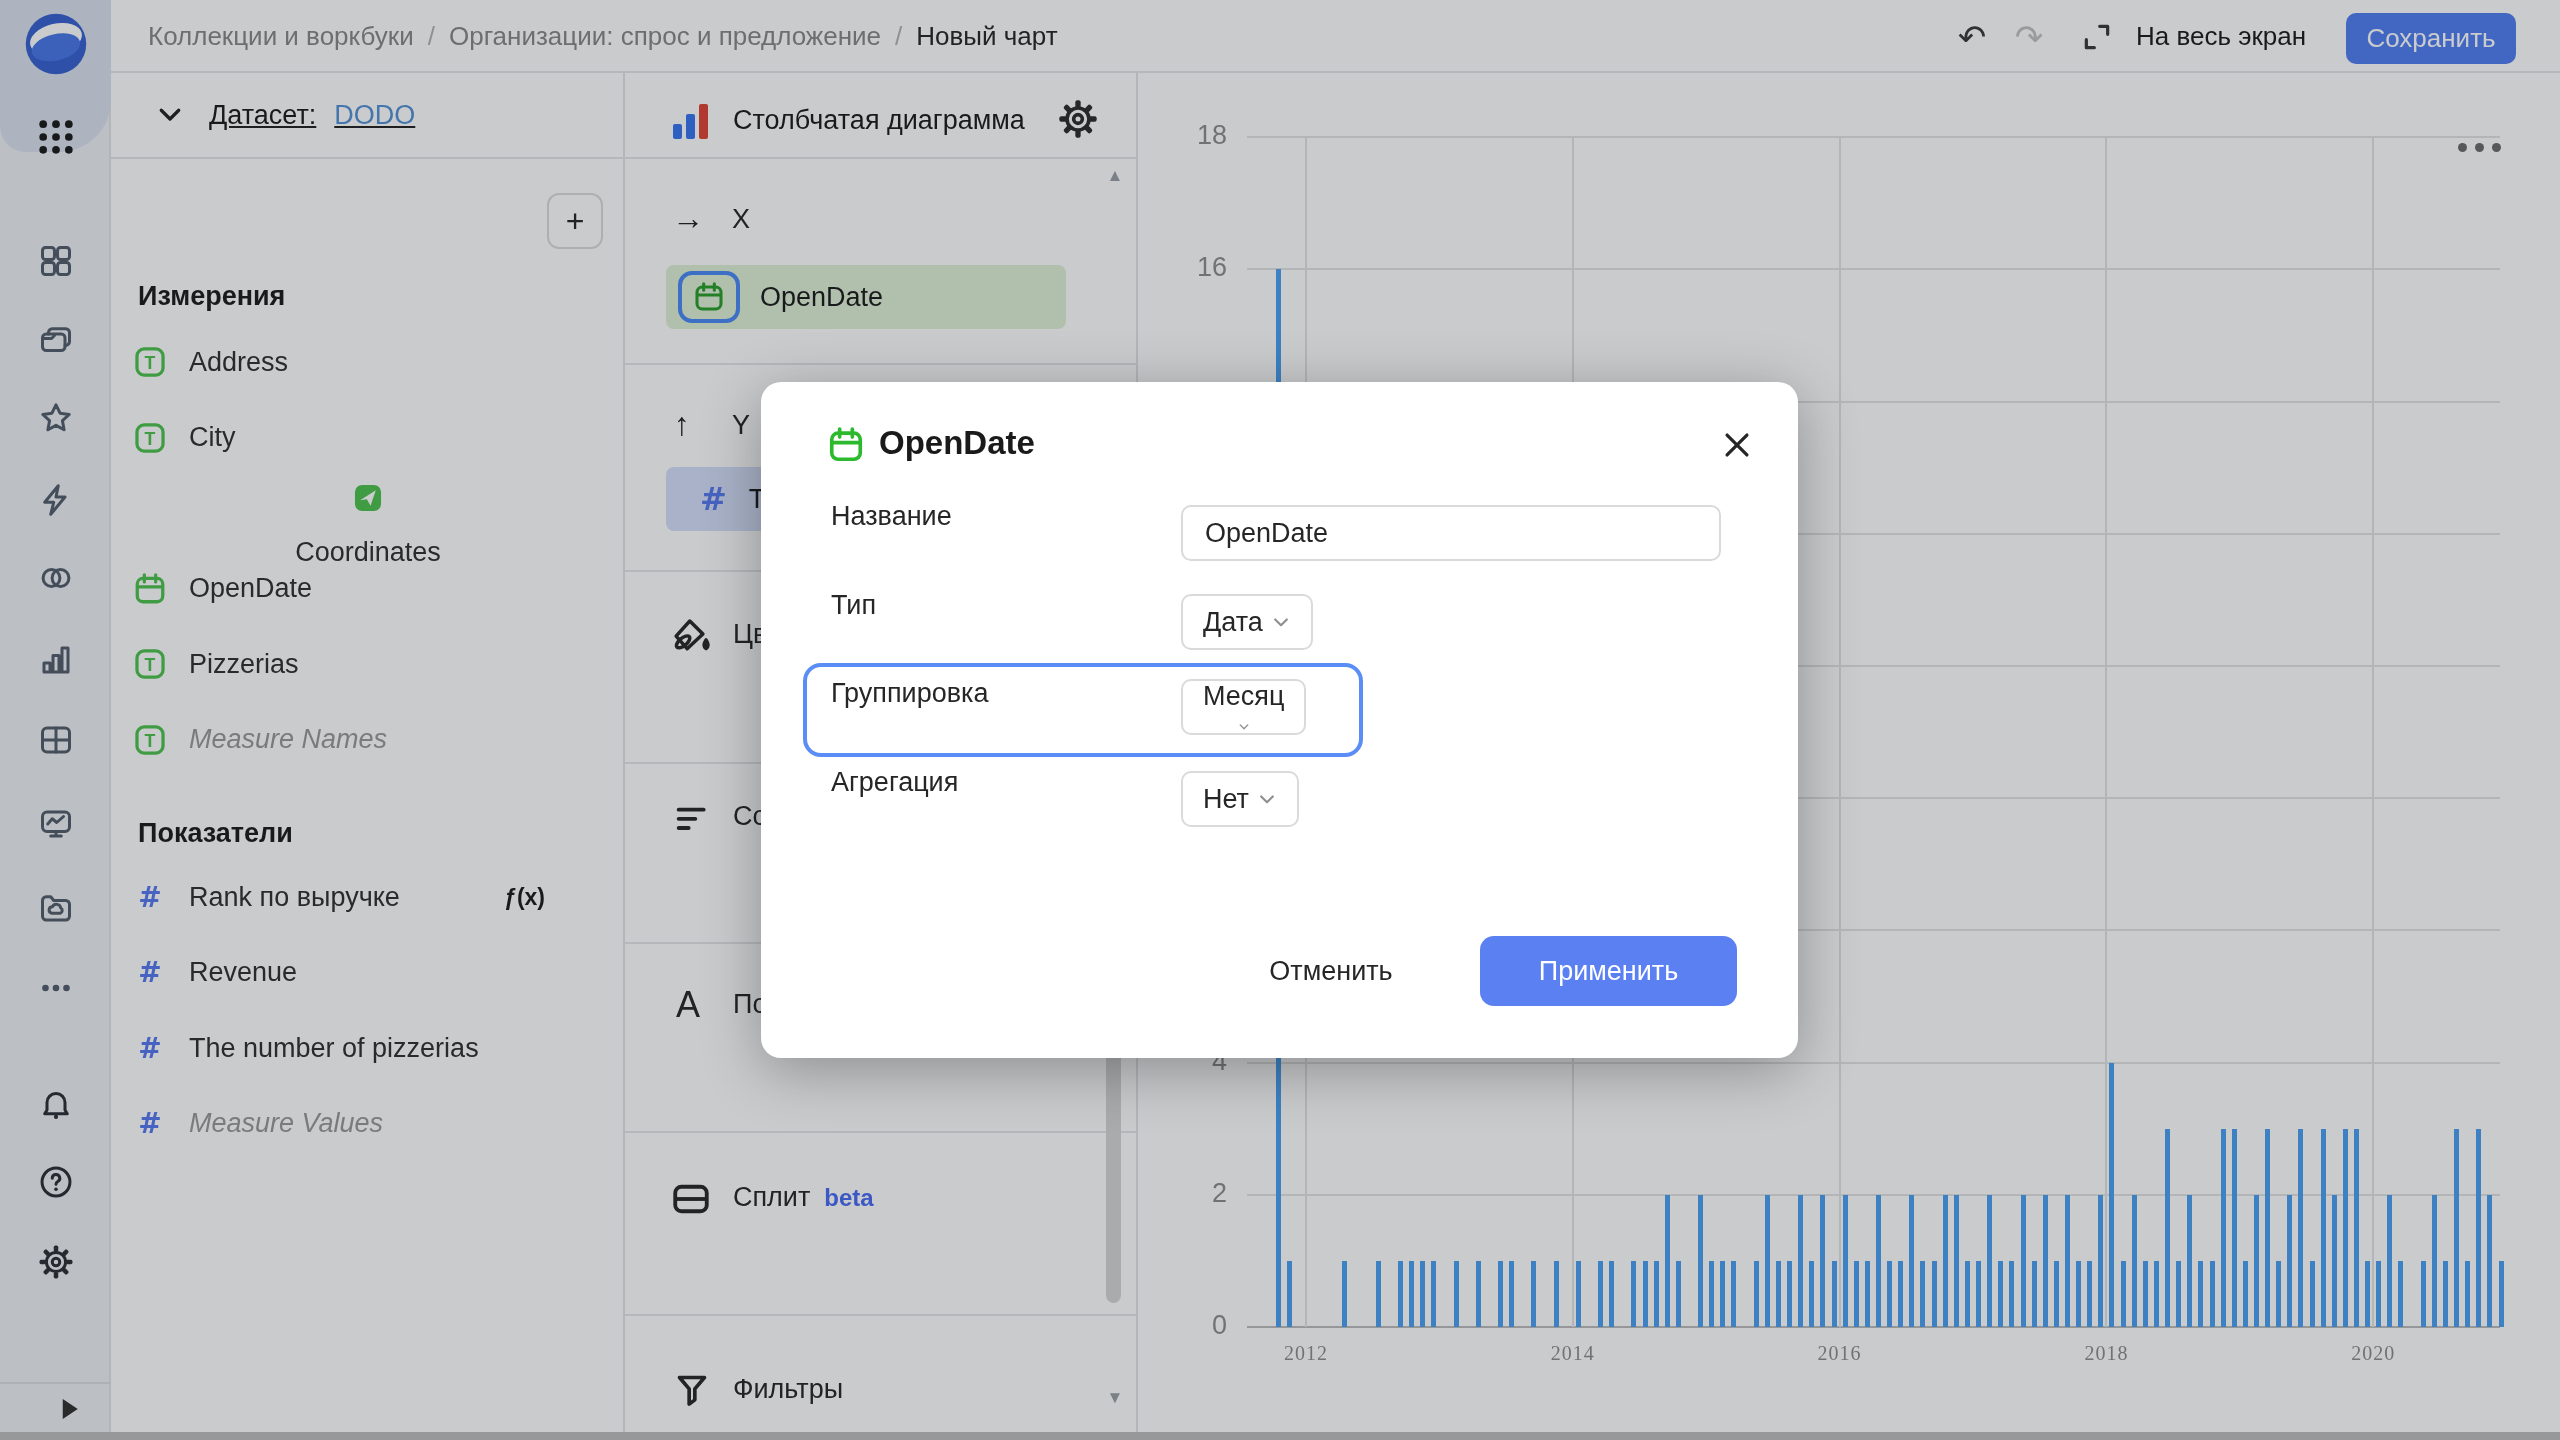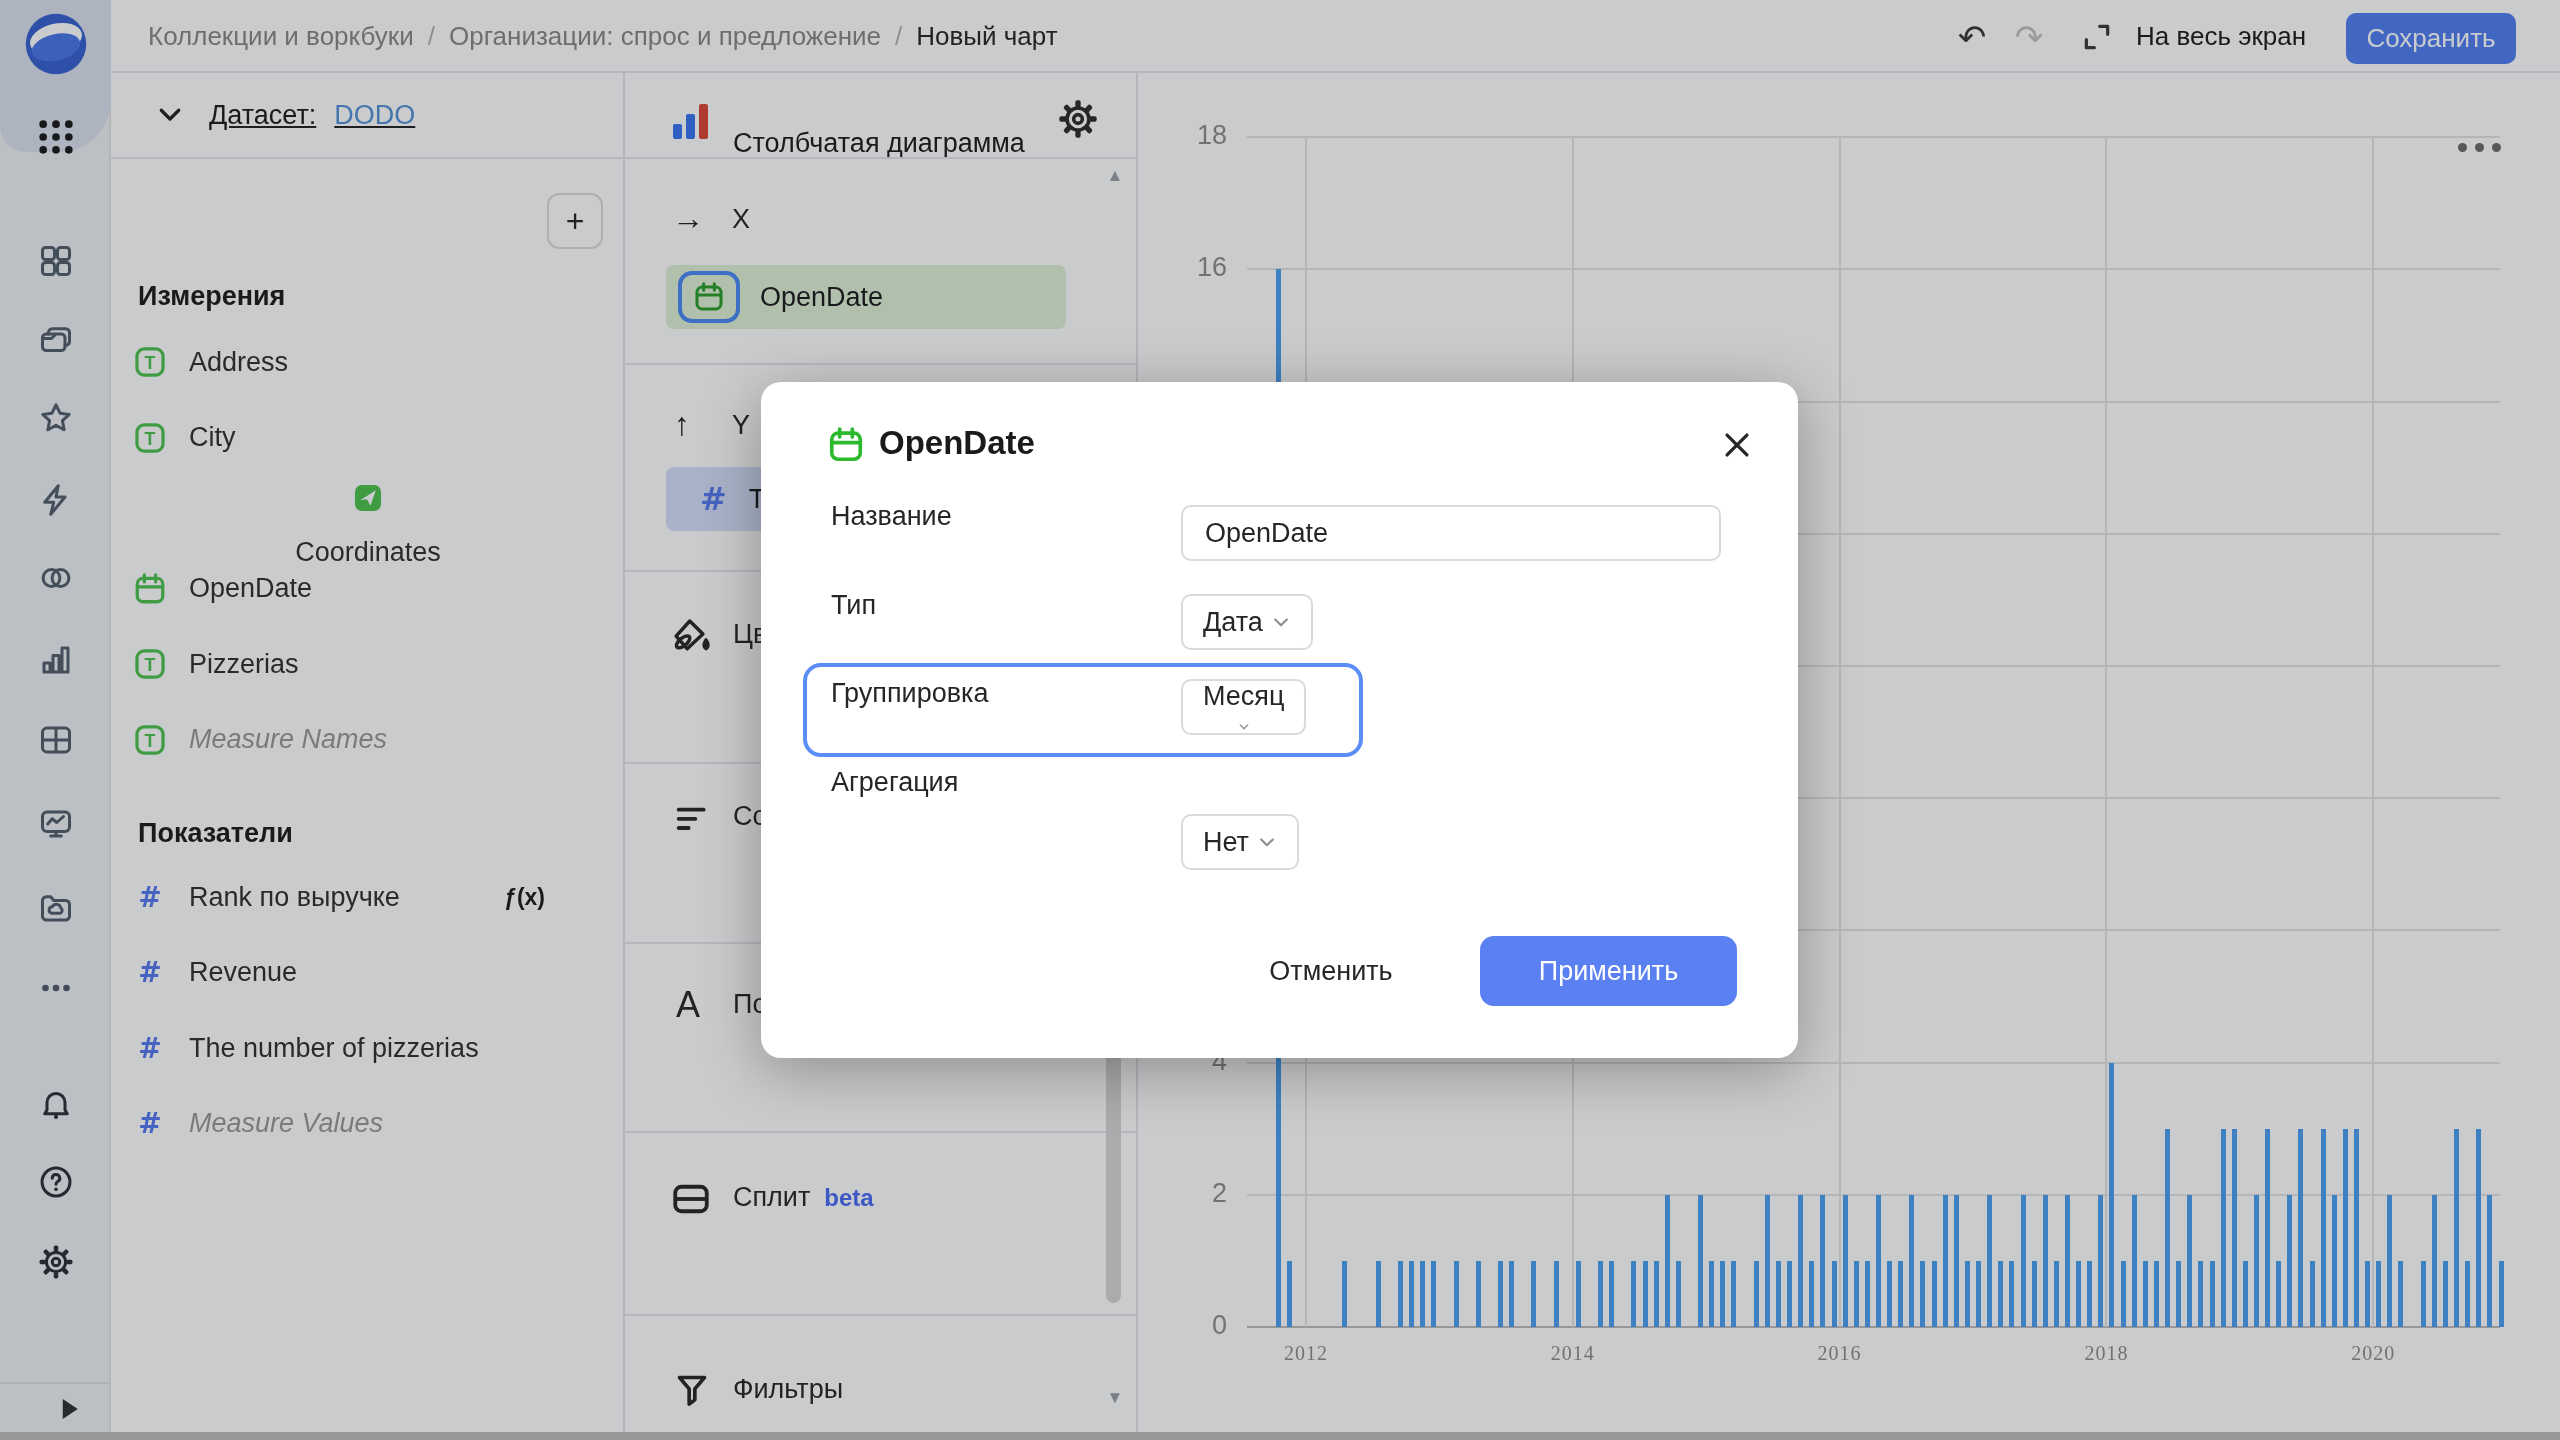--- a/index.html
+++ b/index.html
@@ -32,21 +32,21 @@
     box-sizing:border-box;display:flex;align-items:center;justify-content:center;font-size:32px;color:#2b2b2b;background:#fff;}
   .sec-title{position:absolute;left:138px;font-size:27px;font-weight:bold;color:#1f1f1f;}
   .field-row{position:absolute;left:133px;width:470px;height:64px;display:flex;align-items:center;gap:22px;}
   .field-row .fi{width:34px;height:34px;flex:0 0 34px;display:flex;align-items:center;justify-content:center;}
   .field-row .fl{font-size:27px;color:#333;white-space:nowrap;}
   .field-row .fl.system{color:#9a9a9a;font-style:italic;}
   .field-row .fx{margin-left:auto;margin-right:58px;font-size:23px;font-weight:bold;color:#1f1f1f;}
   .hash{font-size:28px;font-weight:bold;color:#587bf0;font-family:"DejaVu Sans",sans-serif;}
   
   .cfg-panel{left:625px;top:73px;width:513px;height:1367px;border-right:2px solid #e2e3e6;box-sizing:border-box;background:#fff;}
-  .cfg-title{position:absolute;left:733px;top:100px;height:40px;display:flex;align-items:center;font-size:27px;color:#1f1f1f;margin-top:23px;}
+  .cfg-title{position:absolute;left:733px;top:100px;height:40px;display:flex;align-items:center;font-size:27px;color:#1f1f1f;}
   .cfg-row-label{font-size:27px;color:#2b2b2b;white-space:nowrap;}
   .chip{position:absolute;border-radius:8px;display:flex;align-items:center;}
   .chip-x{left:666px;top:265px;width:400px;height:64px;background:#e0f0d7;}
   .chip-y{left:666px;top:467px;width:400px;height:64px;background:#d6e0f9;}
   .chip-iconbox{width:62px;height:52px;margin-left:12px;border:4px solid #4d8bf5;border-radius:14px;
     box-sizing:border-box;display:flex;align-items:center;justify-content:center;}
   .beta{color:#4c6ef5;font-weight:bold;font-size:24px;margin-left:14px;}
   .sb-track{position:absolute;left:1106px;top:425px;width:15px;height:878px;background:#d7d7d7;border-radius:8px;}
   .sb-arrow{position:absolute;left:1104px;width:22px;height:16px;color:#9aa0a8;font-size:17px;line-height:16px;text-align:center;}
   
@@ -589,21 +589,21 @@
     <div class="focus-ring"></div>
     <div class="m-label" style="top:296px;">Группировка</div>
     <div class="m-select" style="top:297px;flex-direction:column;">
       <span>Месяц</span>
       <svg viewBox="0 0 24 24" fill="none" stroke="currentColor" stroke-width="2.6" stroke-linecap="round" stroke-linejoin="round">
           <path d="M5 9l7 7 7-7"></path>
         </svg>
     </div>
 
     <div class="m-label" style="top:385px;">Агрегация</div>
-    <div class="m-select" style="top:389px;margin-top:43px;">
+    <div class="m-select" style="top:389px;">
       <span>Нет</span>
       <svg viewBox="0 0 24 24" fill="none" stroke="currentColor" stroke-width="2.6" stroke-linecap="round" stroke-linejoin="round">
           <path d="M5 9l7 7 7-7"></path>
         </svg>
     </div>
 
     <div class="btn-cancel">Отменить</div>
     <div class="btn-apply">Применить</div>
   </div>
 </div>

